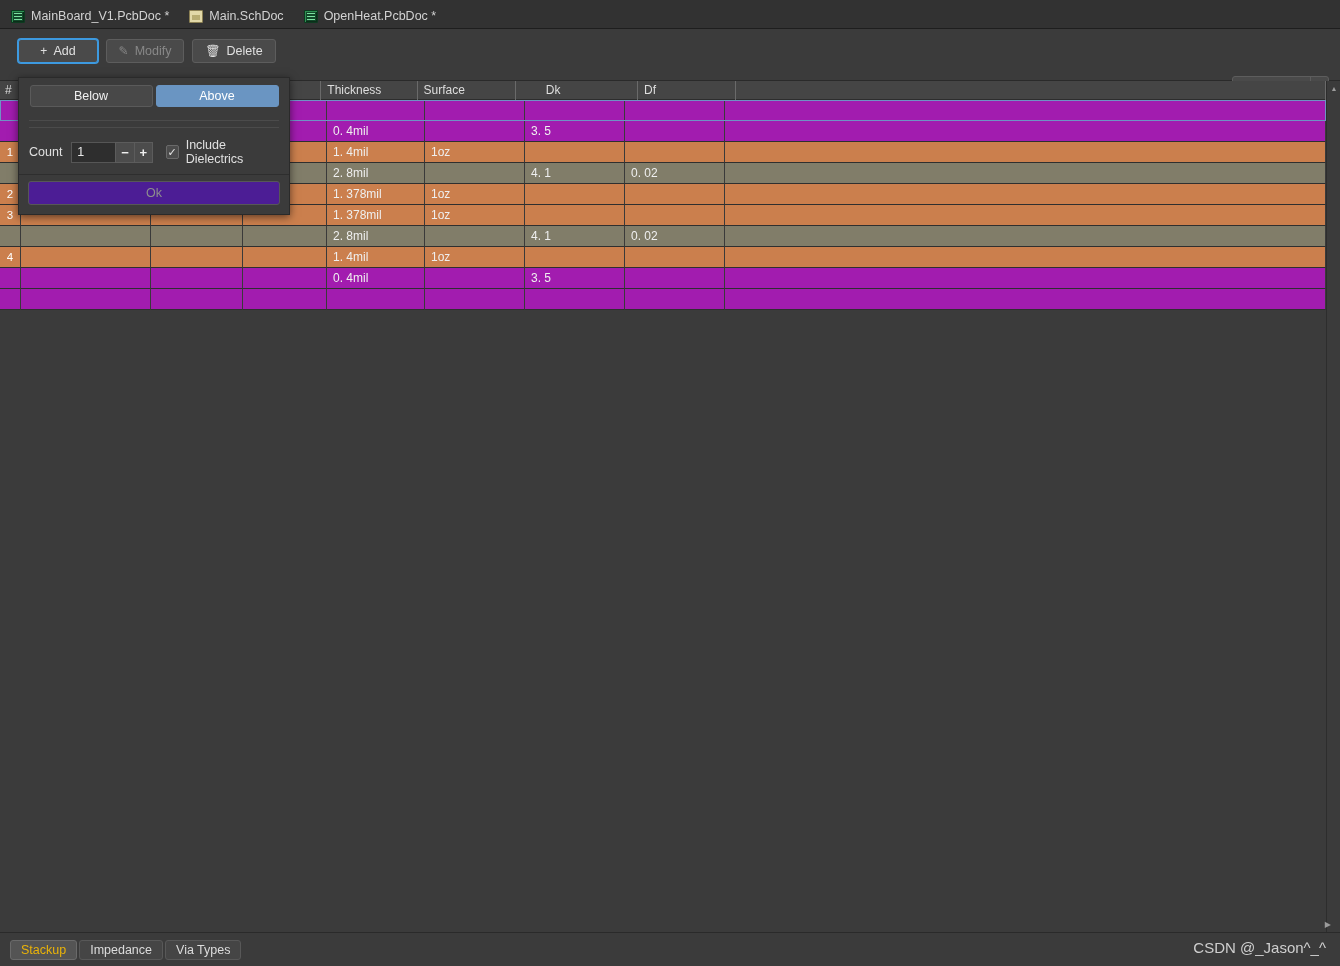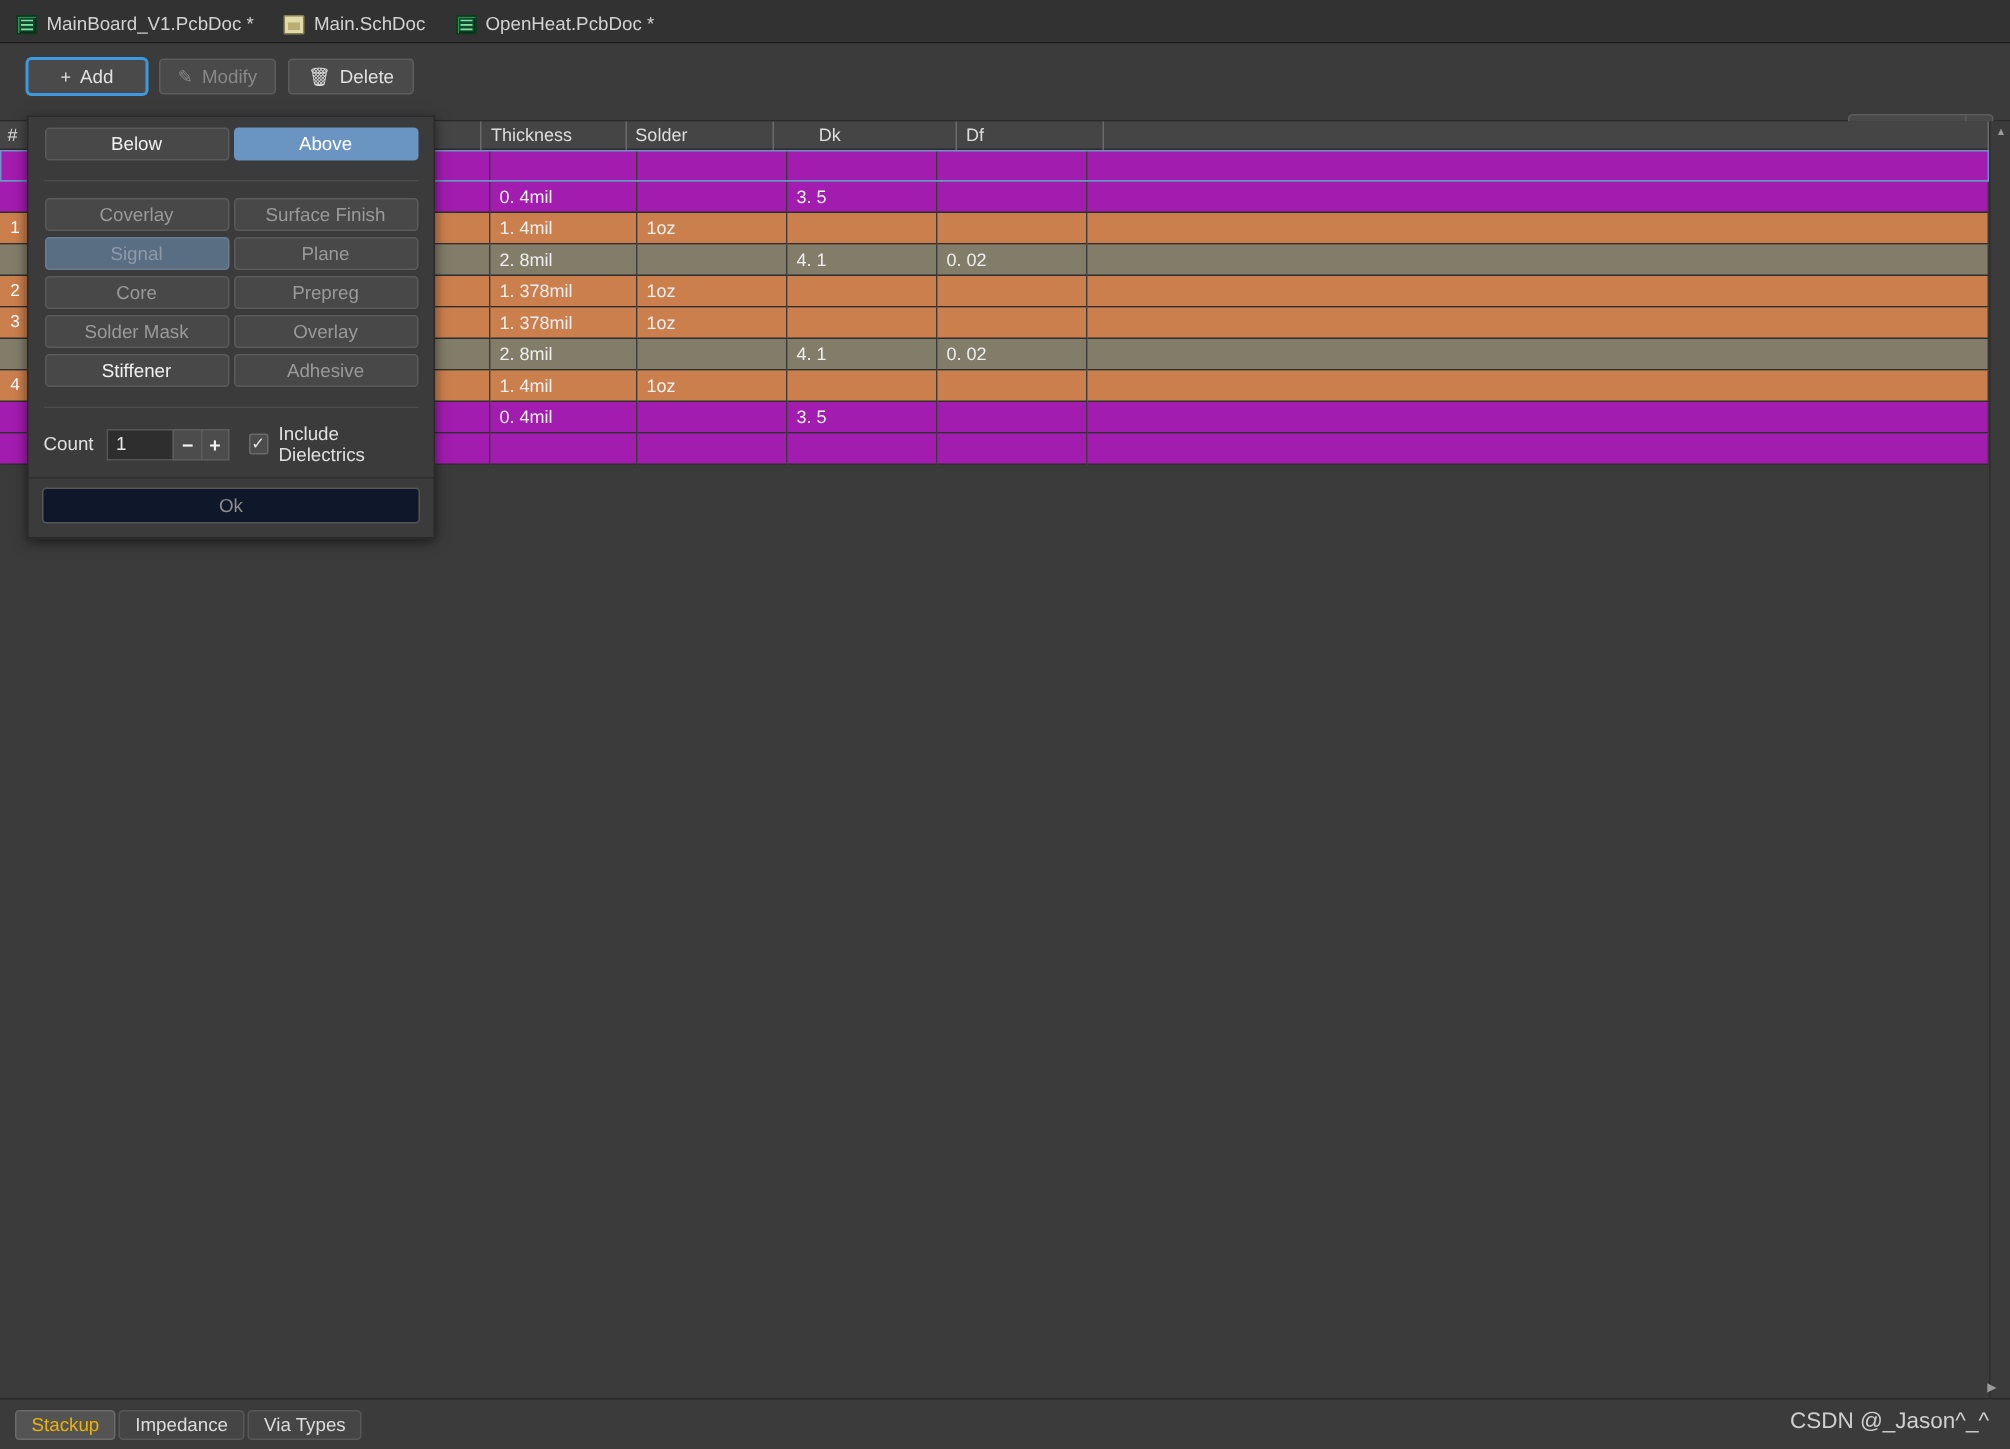--- a/index.html
+++ b/index.html
@@ -279,21 +279,21 @@
     border: 1px solid #6a6a6a;
     border-radius: 2px;
     display: flex; align-items: center; justify-content: center;
     color: #e6e6e6; font-size: 11px; line-height: 1;
   }
   #chk-label { font-size: 12.5px; color: #e0e0e0; margin-left: 7px; }
   #ok-sec { padding: 6px 9px 9px 9px; border-top: 1px solid #2e2e2e; }
   #ok-btn {
     height: 24px; width: 100%;
     display:flex; align-items:center; justify-content:center;
-    background:#0f172a; border:1px solid #575757; border-radius:3px;
+    background:#4c1d95; border:1px solid #575757; border-radius:3px;
     color:#8e8e8e; font-size:12.5px; cursor: default; user-select:none;
   }
 
   
   #statusbar {
     position: absolute; bottom: 0; left: 0;
     width: 1340px; height: 34px;
     background: #3b3b3b;
     border-top: 1px solid #2a2a2a;
   }
@@ -361,21 +361,21 @@
   </div>
 </div>
 
 <div id="table-area">
   <div id="hdr">
       <div class="hcell num" style="width: 21px;">#</div>
       <div class="hcell" style="width: 130px;">Name</div>
       <div class="hcell" style="width: 92px;">Material</div>
       <div class="hcell" style="width: 84px;">Type</div>
       <div class="hcell" style="width: 98px;">Thickness</div>
-      <div class="hcell" style="width: 100px;">Solder</div>
+      <div class="hcell" style="width: 100px;">Surface</div>
       <div class="hcell" style="width: 100px; margin-left: 24px;">Dk</div>
       <div class="hcell" style="width: 100px;">Df</div>
       <div class="hcell" style="width: 601px;"></div>
     </div>
   <div id="rows">
       <div class="row sel">
         <div class="cell num c-green" style="width: 21px;"></div>
         <div class="cell c-green" style="width: 130px;"></div>
         <div class="cell c-green" style="width: 92px;"></div>
         <div class="cell c-green" style="width: 84px;"></div>
@@ -500,34 +500,20 @@
 <div id="addpop">
   <div class="pop-sec">
     <div class="pop-grid">
       <div class="pbtn enabled">Below</div>
       <div class="pbtn sel-blue">Above</div>
     </div>
   </div>
 
   <div class="pop-div"></div>
 
-  <div class="pop-sec">
-    <div class="pop-grid" id="type-grid">
-        <div class="pbtn">Coverlay</div>
-        <div class="pbtn">Surface Finish</div>
-        <div class="pbtn sel-dim">Signal</div>
-        <div class="pbtn">Plane</div>
-        <div class="pbtn">Core</div>
-        <div class="pbtn">Prepreg</div>
-        <div class="pbtn">Solder Mask</div>
-        <div class="pbtn">Overlay</div>
-        <div class="pbtn enabled">Stiffener</div>
-        <div class="pbtn">Adhesive</div>
-      </div>
-  </div>
 
   <div class="pop-div"></div>
 
   <div id="count-row">
     <span id="count-label">Count</span>
     <input id="count-input" type="text" value="1" style="">
     <div class="spin minus">−</div>
     <div class="spin plus">+</div>
     <div id="chk-wrap">
       <div id="chk-box">✓</div>

